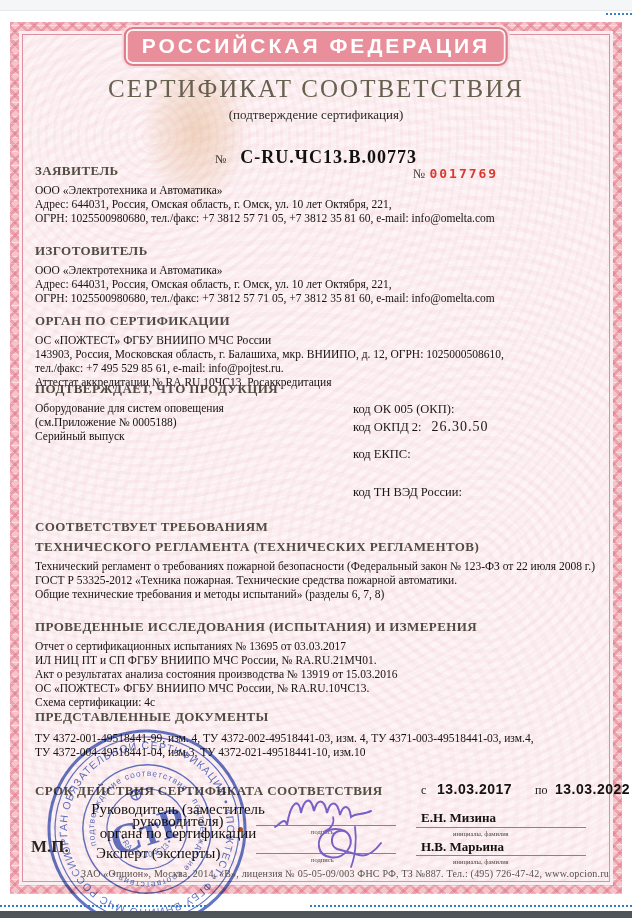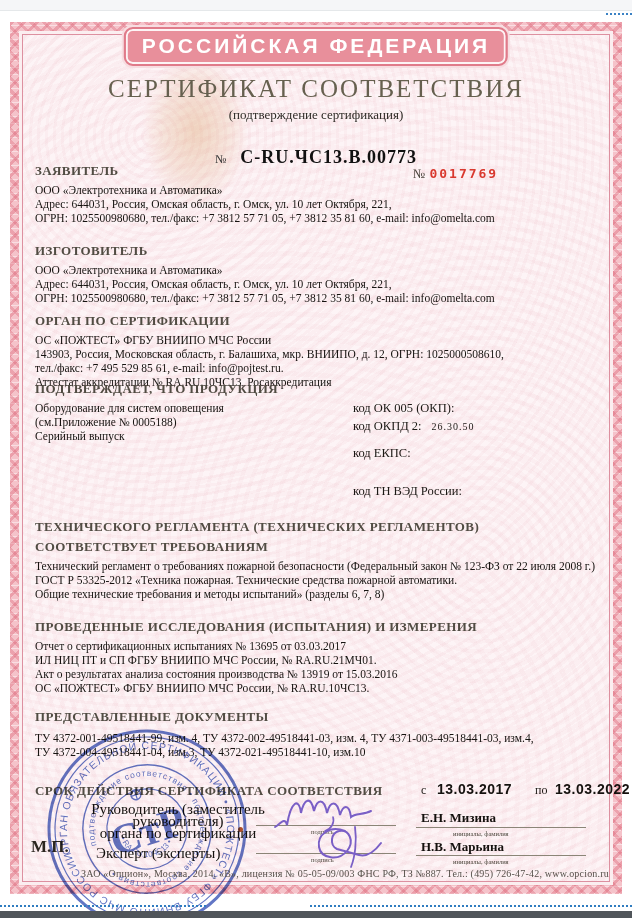--- a/index.html
+++ b/index.html
@@ -55,21 +55,21 @@
   .blankno { position:absolute; top:131px; left:390px; white-space:nowrap;
     font-family:"DejaVu Sans Mono", monospace; font-size:13px; }
   .blankno .nosign { color:#4a443c; margin-right:4px; font-family:"Liberation Serif",serif; font-size:13px;}
   .blankno .digits { color:#d9392f; font-weight:bold; letter-spacing:2px;text-align:center; }
 
   
   .blk { position:absolute; left:12px; right:16px; }
   .h { font-size:13px; font-weight:bold; color:#514c43; letter-spacing:.4px; margin-bottom:4px; white-space:nowrap; }
   .ln { font-size:11.5px; line-height:14px; color:#161310; white-space:nowrap; }
   .code-row { position:absolute; left:330px; font-size:12.5px; color:#1c1915; white-space:nowrap; }
-  .code-row .val { font-size:10px; letter-spacing:1px; margin-left:10px; }
+  .code-row .val { font-size:14px; letter-spacing:1px; margin-left:10px; }
 
   
   .validity .h { display:inline; }
   .v-abs { position:absolute; white-space:nowrap; }
   .v-label { font-size:12px; color:#1c1915; }
   .v-date { font-size:14px; font-weight:bold; font-family:"Liberation Sans", sans-serif; color:#14110e; letter-spacing:.5px; }
 
   
   .role { position:absolute; left:40px; width:230px; text-align:center;
     font-size:15px; line-height:12px; color:#14110e; }
@@ -146,33 +146,34 @@
         <span>код ОКПД 2:</span><span class="val">26.30.50</span>
       </div>
       <div class="code-row" style="top:411px;">
         <span>код ЕКПС:</span><span class="val"></span>
       </div>
       <div class="code-row" style="top:449px;">
         <span>код ТН ВЭД России:</span><span class="val"></span>
       </div>
 
       <div class="blk" style="top:484px;">
+        <div class="h">СООТВЕТСТВУЕТ ТРЕБОВАНИЯМ</div>
         <div class="h">ТЕХНИЧЕСКОГО РЕГЛАМЕНТА (ТЕХНИЧЕСКИХ РЕГЛАМЕНТОВ)</div>
-        <div class="h">СООТВЕТСТВУЕТ ТРЕБОВАНИЯМ</div>
         <div class="ln">Технический регламент о требованиях пожарной безопасности (Федеральный закон № 123-ФЗ от 22 июля 2008 г.)</div>
         <div class="ln">ГОСТ Р 53325-2012 «Техника пожарная. Технические средства пожарной автоматики.</div>
         <div class="ln">Общие технические требования и методы испытаний» (разделы 6, 7, 8)</div>
       </div>
 
       <div class="blk" style="top:584px;">
         <div class="h">ПРОВЕДЕННЫЕ ИССЛЕДОВАНИЯ (ИСПЫТАНИЯ) И ИЗМЕРЕНИЯ</div>
         <div class="ln">Отчет о сертификационных испытаниях № 13695 от 03.03.2017</div>
         <div class="ln">ИЛ НИЦ ПТ и СП ФГБУ ВНИИПО МЧС России, № RA.RU.21МЧ01.</div>
         <div class="ln">Акт о результатах анализа состояния производства № 13919 от 15.03.2016</div>
         <div class="ln">ОС «ПОЖТЕСТ» ФГБУ ВНИИПО МЧС России, № RA.RU.10ЧС13.</div>
+        <div class="ln">Схема сертификации: 4с</div>
       </div>
 
       <div class="blk" style="top:674px;">
         <div class="h">ПРЕДСТАВЛЕННЫЕ ДОКУМЕНТЫ</div>
         <div class="ln" style="margin-top:6px;">ТУ 4372-001-49518441-99, изм. 4, ТУ 4372-002-49518441-03, изм. 4, ТУ 4371-003-49518441-03, изм.4,</div>
         <div class="ln">ТУ 4372-004-49518441-04, изм.3, ТУ 4372-021-49518441-10, изм.10</div>
       </div>
 
       <div class="blk validity" style="top:746px;">
         <span class="h">СРОК ДЕЙСТВИЯ СЕРТИФИКАТА СООТВЕТСТВИЯ</span>

